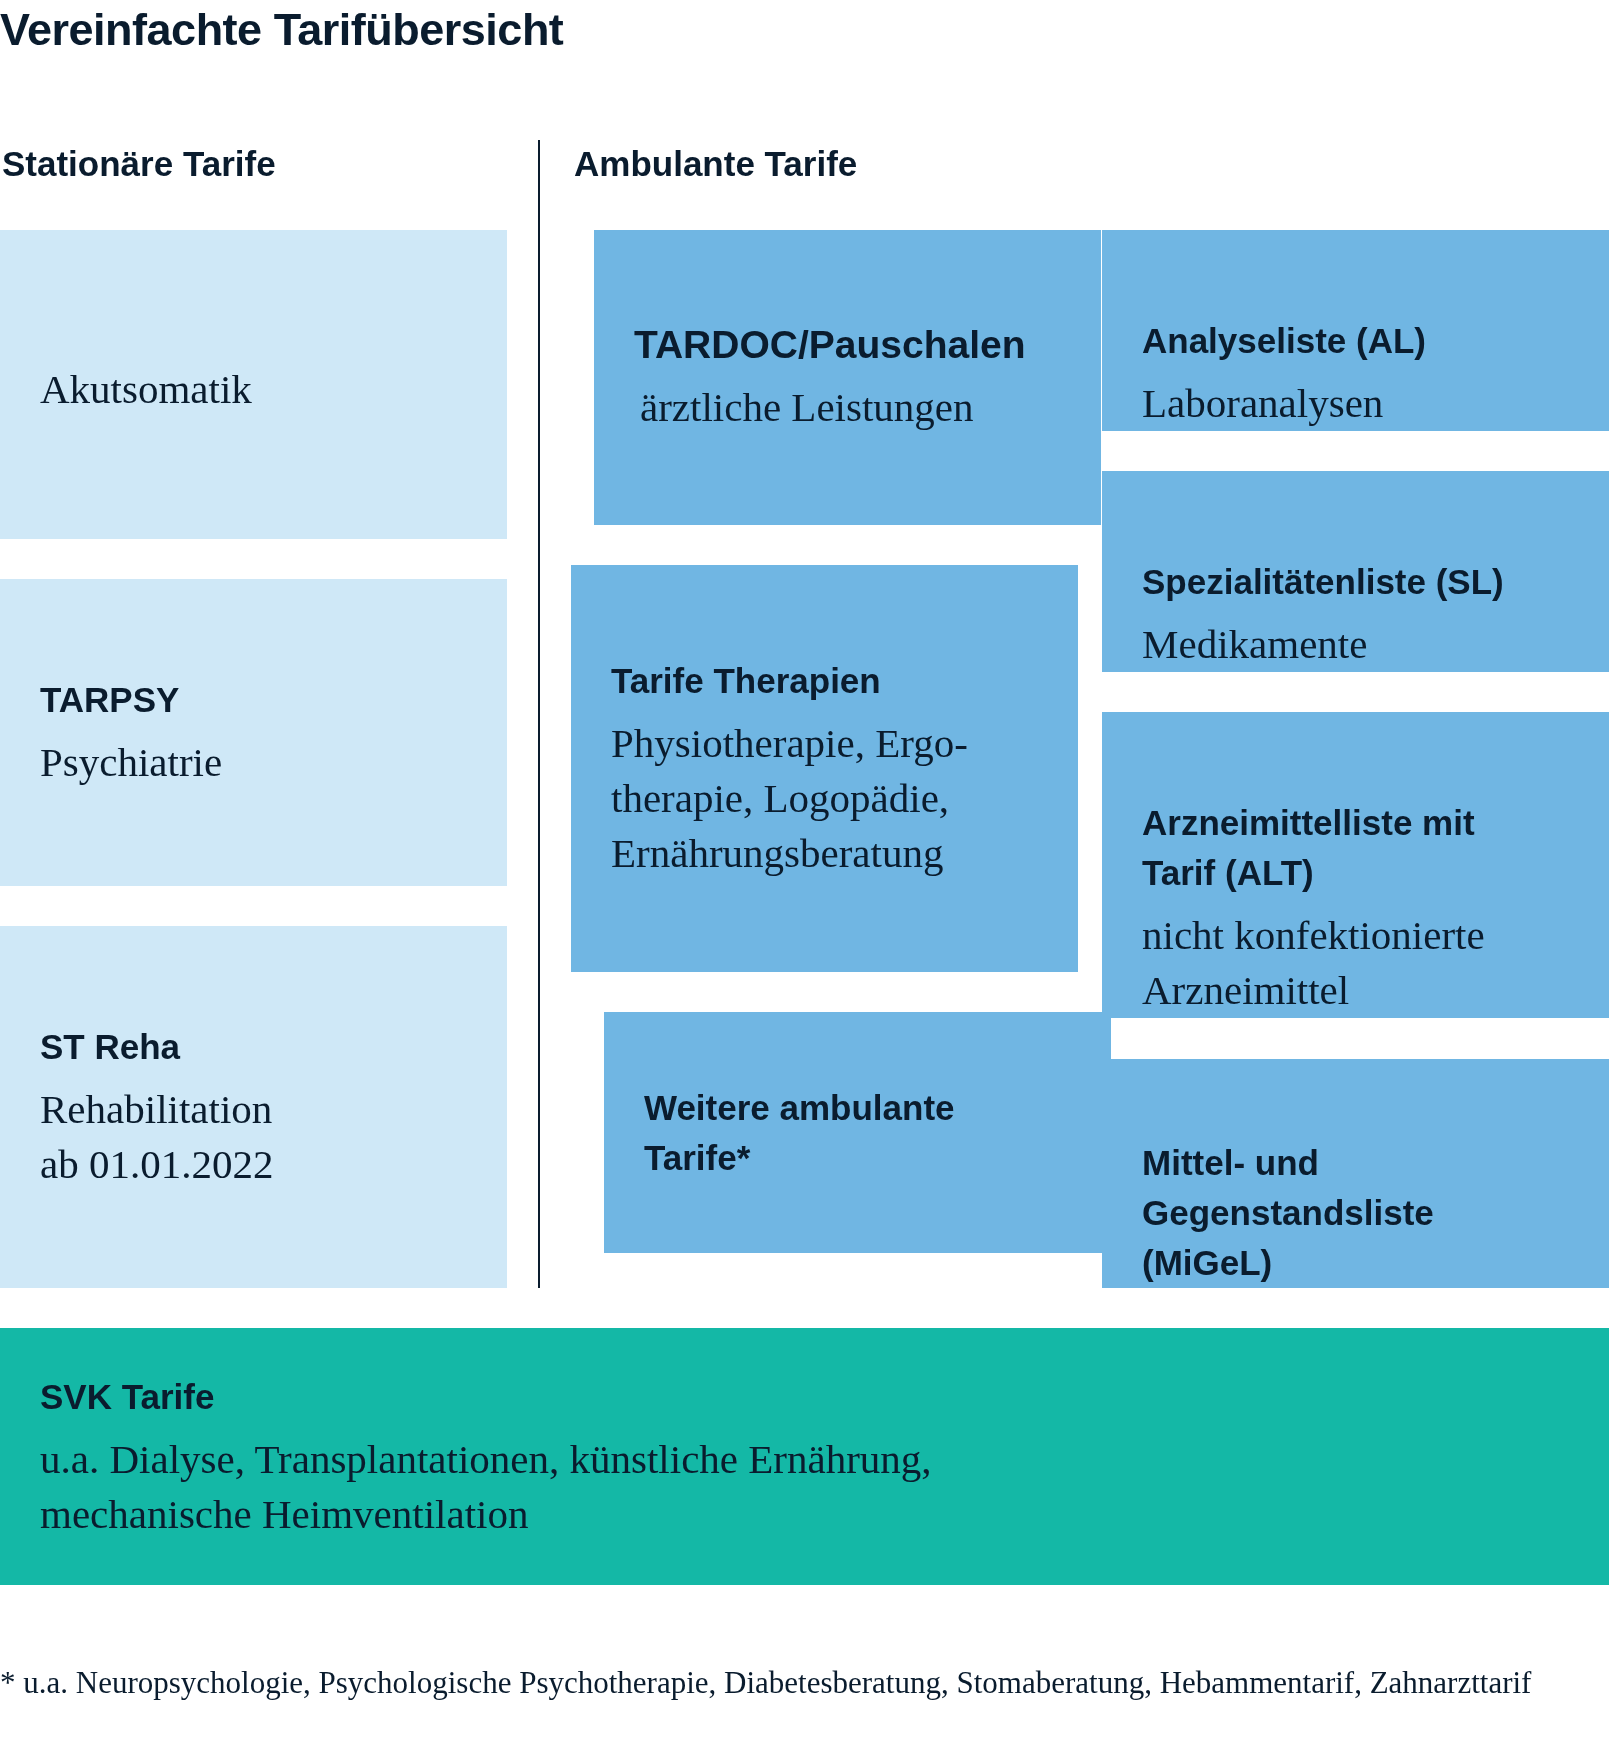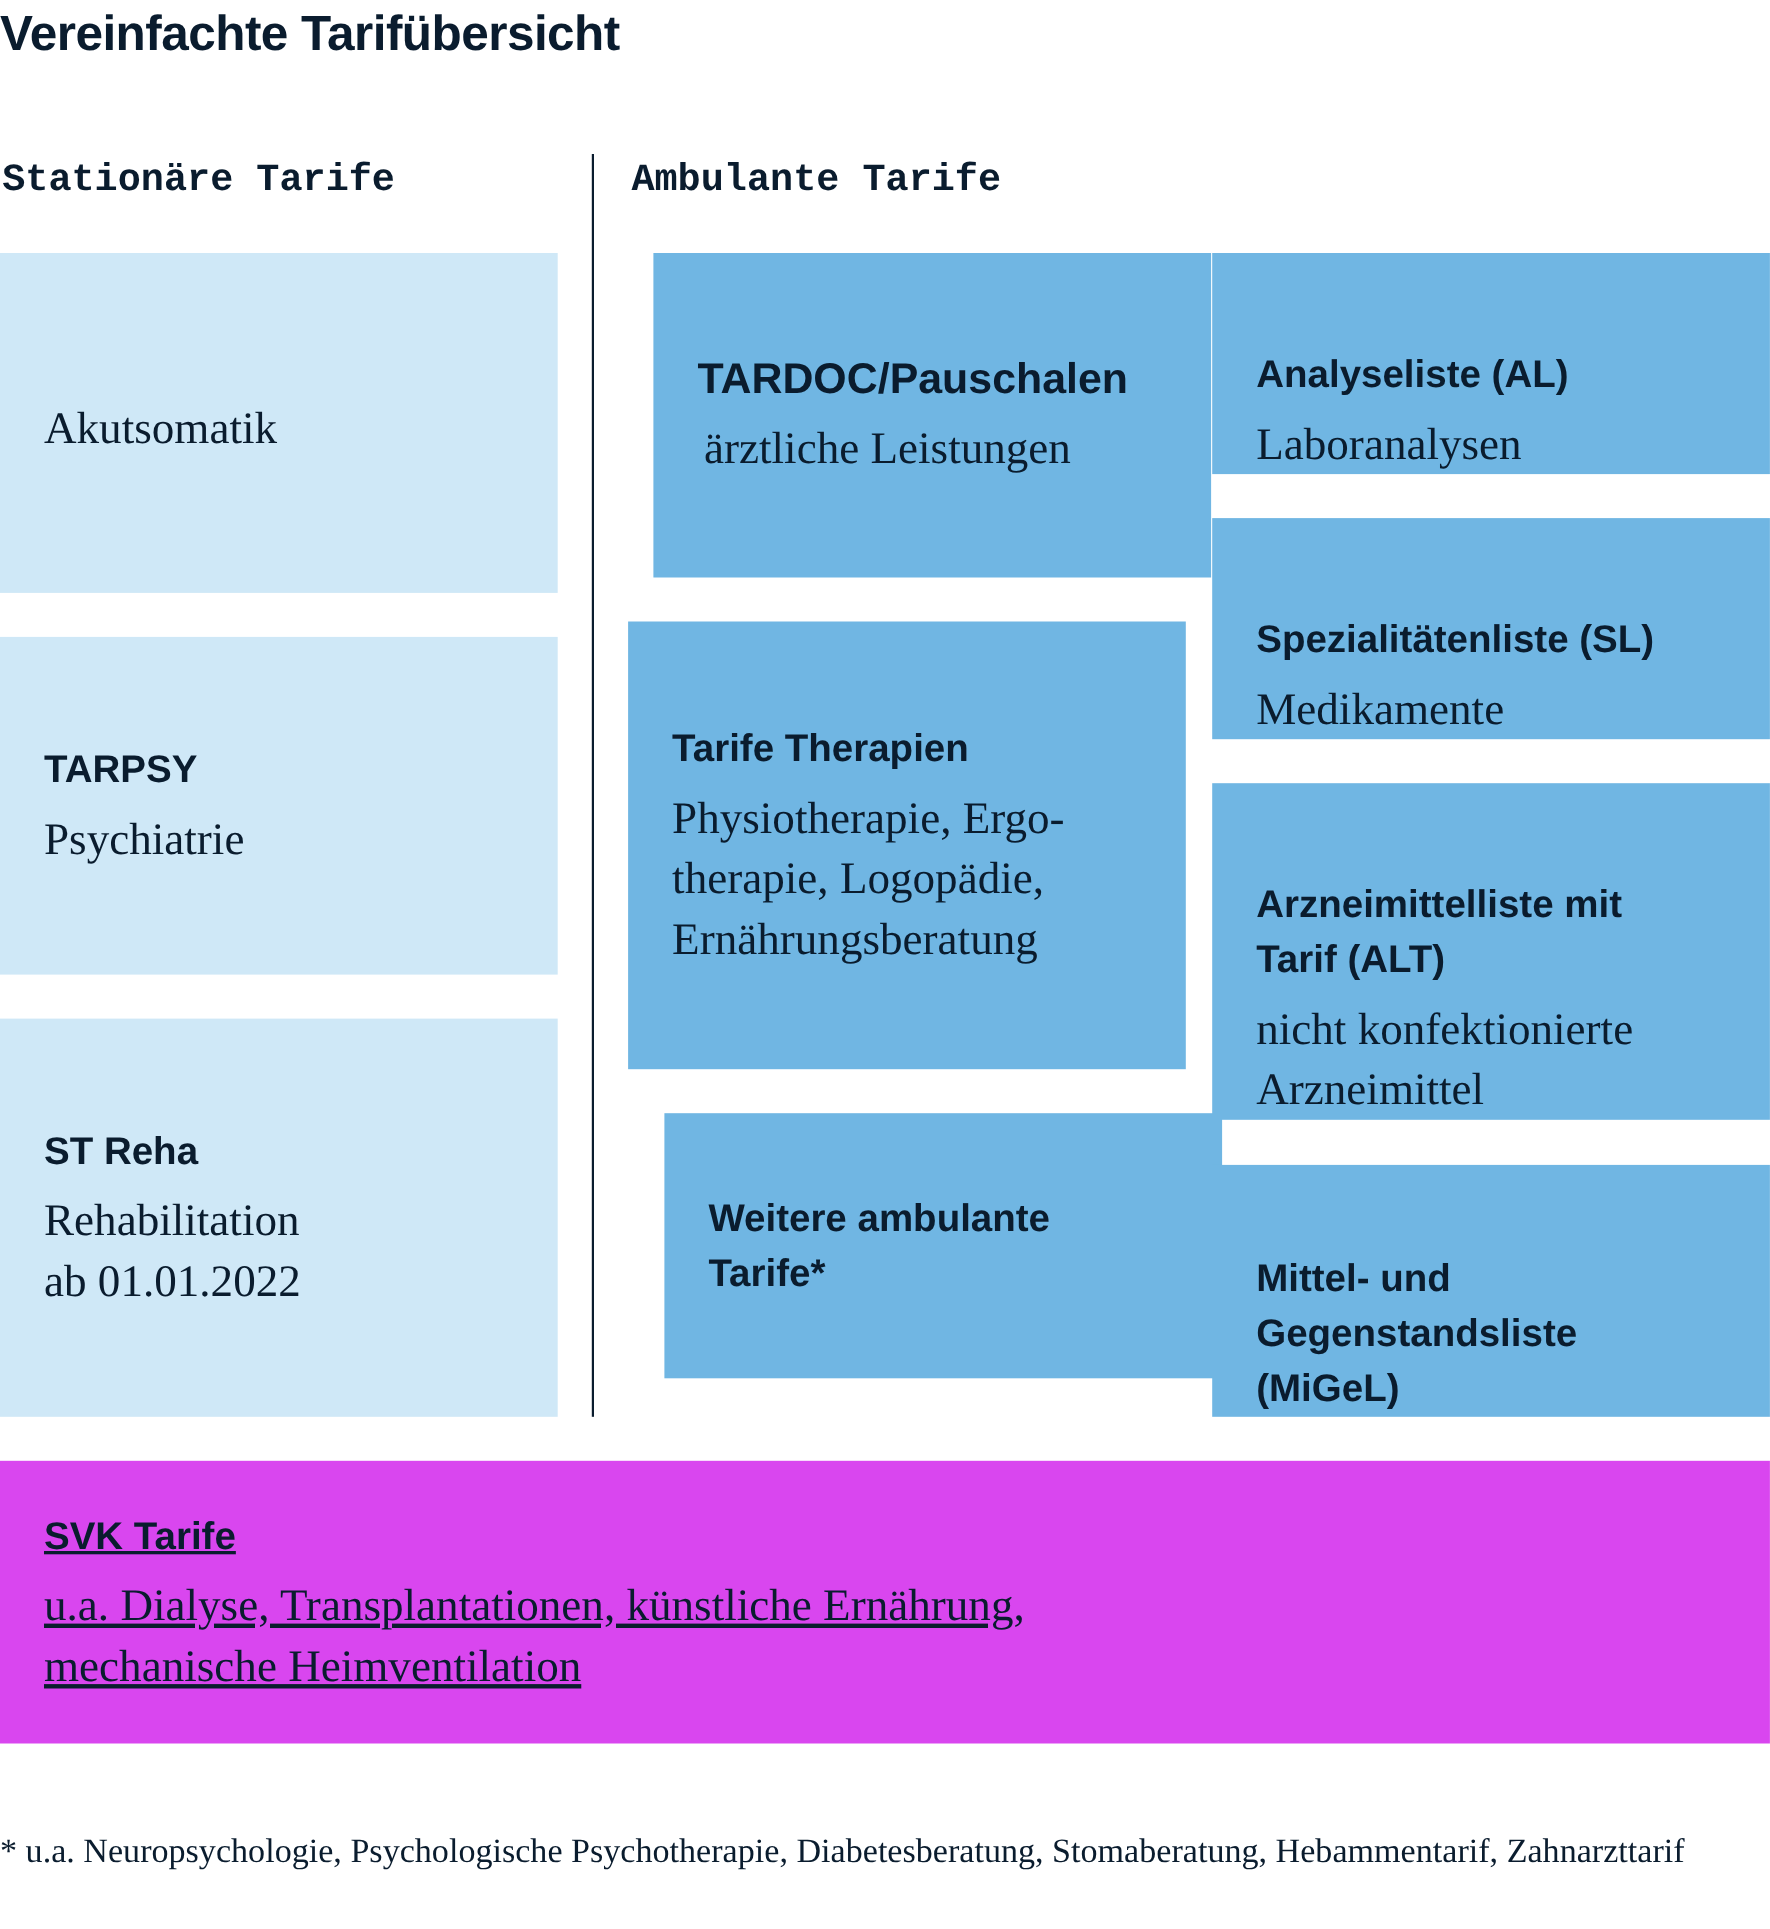--- a/index.html
+++ b/index.html
@@ -1,25 +1,25 @@
 <!DOCTYPE html>
 <html><head>
 <meta charset="utf-8">
 <style>
   html, body { margin:0; padding:0; background:#ffffff; }
   body { width:1609px; height:1754px; position:relative; overflow:hidden; color:#0a1c2e; }
   .sans { font-family: "Liberation Sans", "DejaVu Sans", sans-serif; font-weight:700; }
   .serif { font-family: "Liberation Serif", "DejaVu Serif", serif; font-weight:400; }
   #title { position:absolute; left:0; top:2px; font-size:45px; letter-spacing:-0.5px; line-height:56px; margin:0; }
-  .section-head { position:absolute; top:142px; font-size:35px; line-height:44px; margin:0;font-family:Liberation Mono, monospace; }
+  .section-head { position:absolute; top:142px; font-size:35px; line-height:44px; margin:0; }
   #divider { position:absolute; left:538px; top:140px; width:2px; height:1148px; background:#0a1c2e; }
   .box { position:absolute; box-sizing:border-box; padding:0 40px; display:flex; flex-direction:column; justify-content:center; }
   .box.light { background:#cfe8f7; }
   .box.mid { background:#70b6e3; }
-  .box.dark { background:#d946ef;text-decoration:underline; }
+  .box.dark { background:#14b8a6; }
   .box-title { font-size:35px; line-height:50px; margin:0; }
   .box-desc { font-size:41px; line-height:55px; margin:10px 0 0 0; }
   .box.top-align { justify-content:flex-end; padding-top:36px; }
   #footnote { position:absolute; left:0; top:1660px; width:1560px; font-size:31px; line-height:46px; margin:0; }
 </style>
 </head>
 <body>
 
 <h1 id="title" class="sans">Vereinfachte Tarifübersicht</h1>
 

